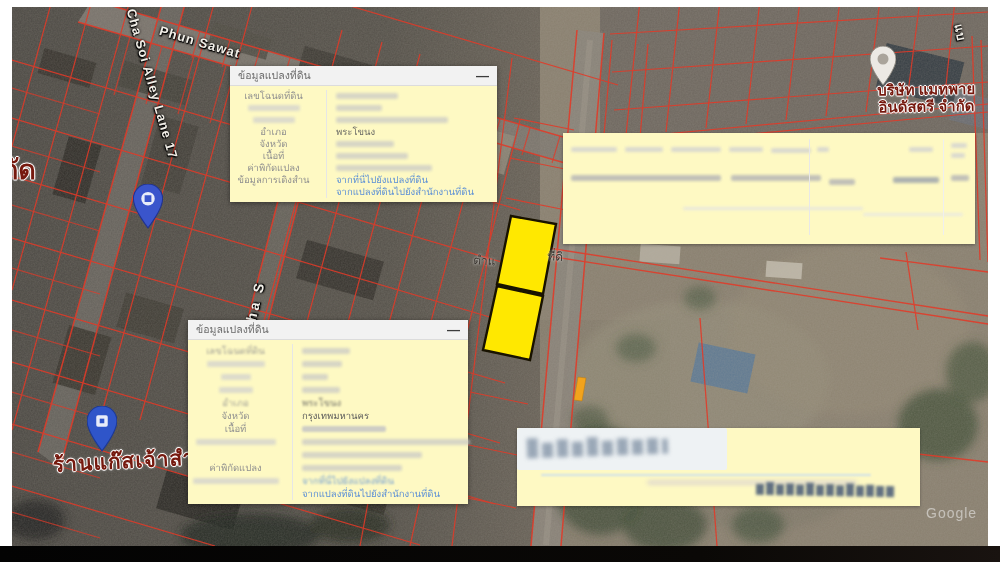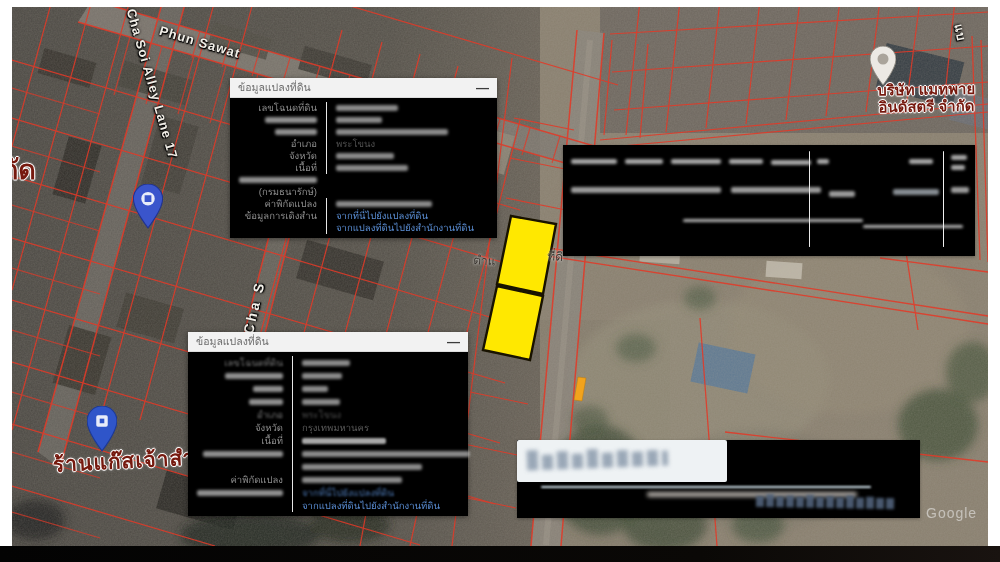--- a/index.html
+++ b/index.html
@@ -9,29 +9,29 @@
   #bottombar{position:absolute;left:0;top:546px;width:1000px;height:16px;background:linear-gradient(90deg,#030303 0%,#0a0806 70%,#191310 100%);}
   .mlabel{position:absolute;white-space:nowrap;transform-origin:0 0;}
   .road{color:#f2efe8;font-size:13px;font-weight:bold;letter-spacing:1px;
         text-shadow:0 1px 2px #000,0 0 3px rgba(0,0,0,.9),1px 1px 1px #000;}
   .poi{color:#76190e;font-weight:bold;
        text-shadow:-1px 0 #fff,1px 0 #fff,0 -1px #fff,0 1px #fff,0 0 3px #fff;}
   .tag{color:#3a352f;font-size:12px;text-shadow:0 0 2px rgba(255,255,255,.7),0 0 4px rgba(255,255,255,.4);}
   .wm{color:rgba(242,242,242,.55);font-size:14px;letter-spacing:1px;}
   .pin{position:absolute;}
   
-  .panel{position:absolute;background:#000000;box-shadow:0 1px 5px rgba(0,0,0,.45);margin-top:12px;}
+  .panel{position:absolute;background:#fef9c3;box-shadow:0 1px 5px rgba(0,0,0,.45);}
   .popup .tbar{height:20px;background:#f2f2f2;border-bottom:1px solid #dcdcdc;display:flex;align-items:center;padding:0 8px;}
   .popup .tbar .ttl{font-size:10.5px;color:#6b6b6b;flex:1;}
   .popup .tbar .min{font-size:13px;font-weight:bold;color:#3c3c3c;cursor:pointer;line-height:10px;}
   .popup .pbody{padding:4px 8px 4px 0;}
   .irow{display:flex;font-size:9.5px;color:#5a5a5a;}
   .popup1 .irow{line-height:12px;}
   .popup2 .irow{line-height:13px;}
-  .irow .lab{width:96px;text-align:right;padding-right:9px;color:#8f8f8f;flex:none;}
+  .irow .lab{width:96px;text-align:center;padding-right:9px;color:#8f8f8f;flex:none;}
   .popup2 .irow .lab{width:104px;}
   .irow .val{flex:1;border-left:1px solid #e6e6e6;padding-left:9px;}
   .redact{display:inline-block;height:6px;max-width:100%;border-radius:2px;background:#c6c6c6;
           filter:blur(1.4px);opacity:.7;vertical-align:middle;}
   .lab .redact{background:#cfcfcf;}
   .link{color:var(--link,#5b8fd6);cursor:pointer;}
   .blur{filter:blur(.8px);opacity:.85;}
   .dim{filter:blur(.4px);opacity:.9;}
   
   .smudge{position:absolute;border-radius:2px;}
@@ -212,21 +212,20 @@
             <div><span class="redact" style="width: 58px;"></span></div>
           </div>
         </div>
         <div class="irow">
           <div class="lab"><span>เนื้อที่</span></div>
           <div class="val">
             <div><span class="redact" style="width: 72px;"></span></div>
           </div>
         </div>
         <div class="irow">
-          <div class="lab"><span class="redact" style="width: 78px;"></span><div>(กรมธนารักษ์)</div></div>
         </div>
         <div class="irow">
           <div class="lab"><span>ค่าพิกัดแปลง</span></div>
           <div class="val">
             <div><span class="redact" style="width: 96px;"></span></div>
           </div>
         </div>
         <div class="irow">
           <div class="lab"><span>ข้อมูลการเดิงสำน</span></div>
           <div class="val">

